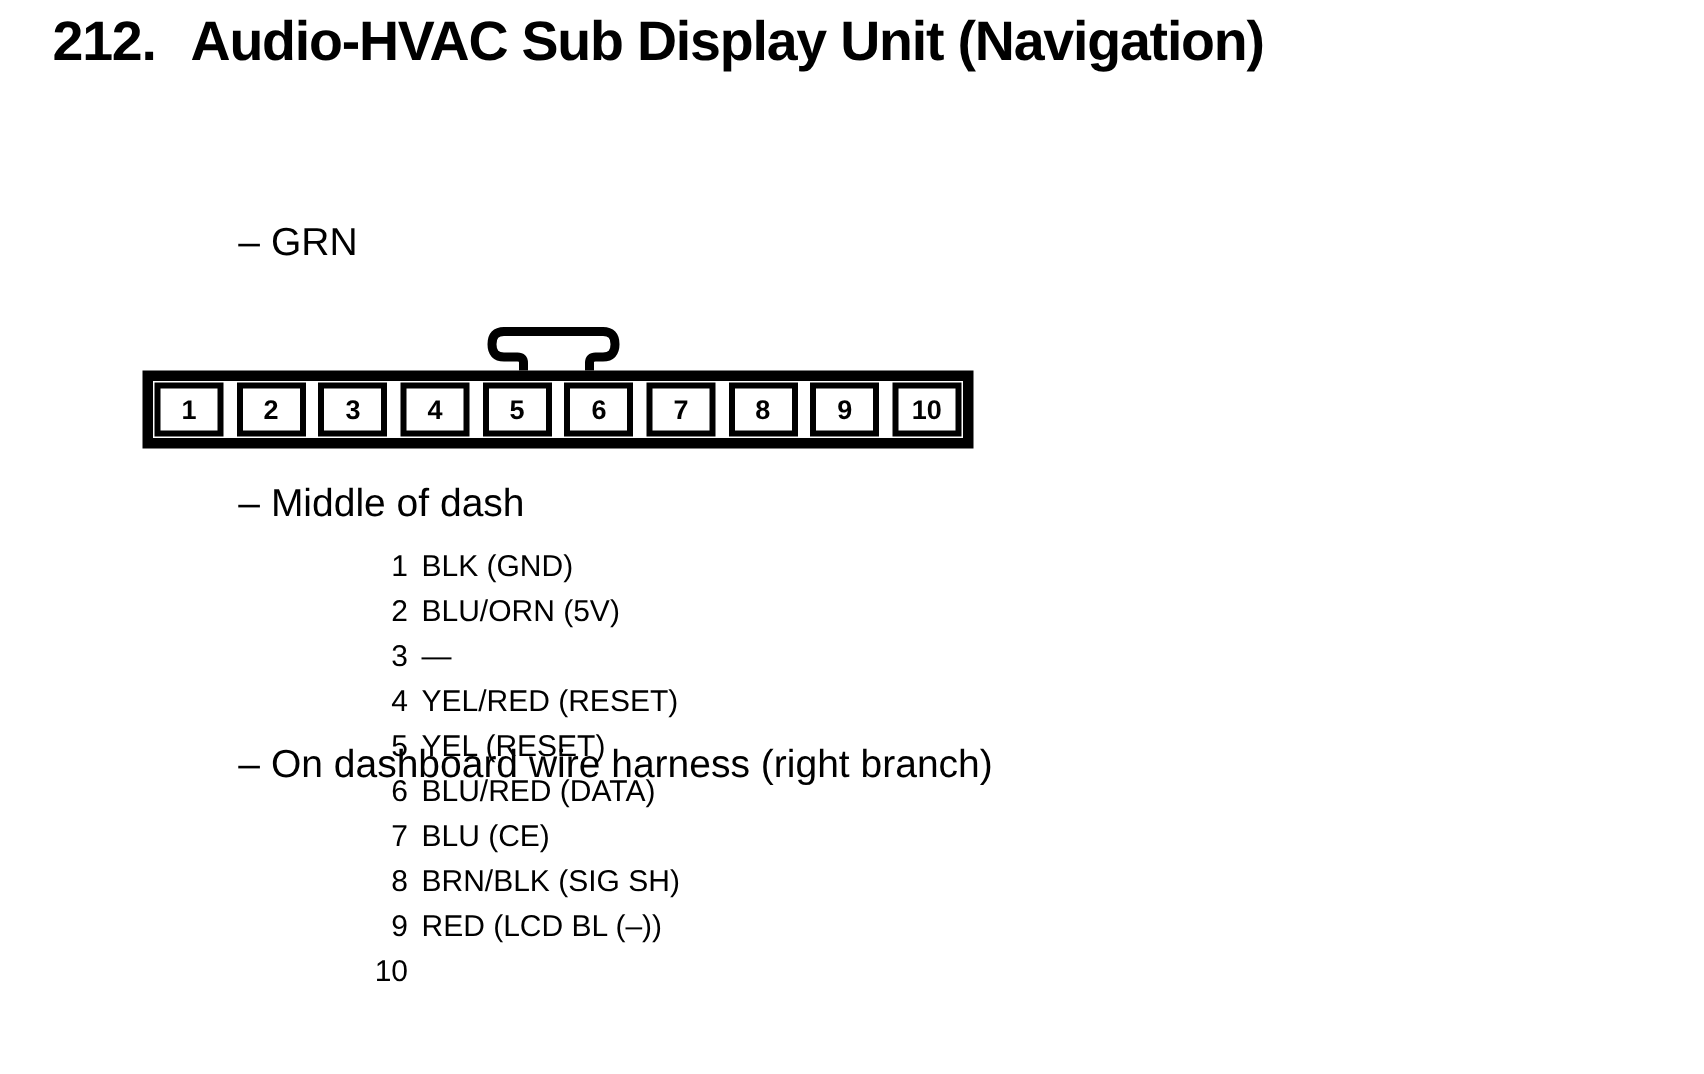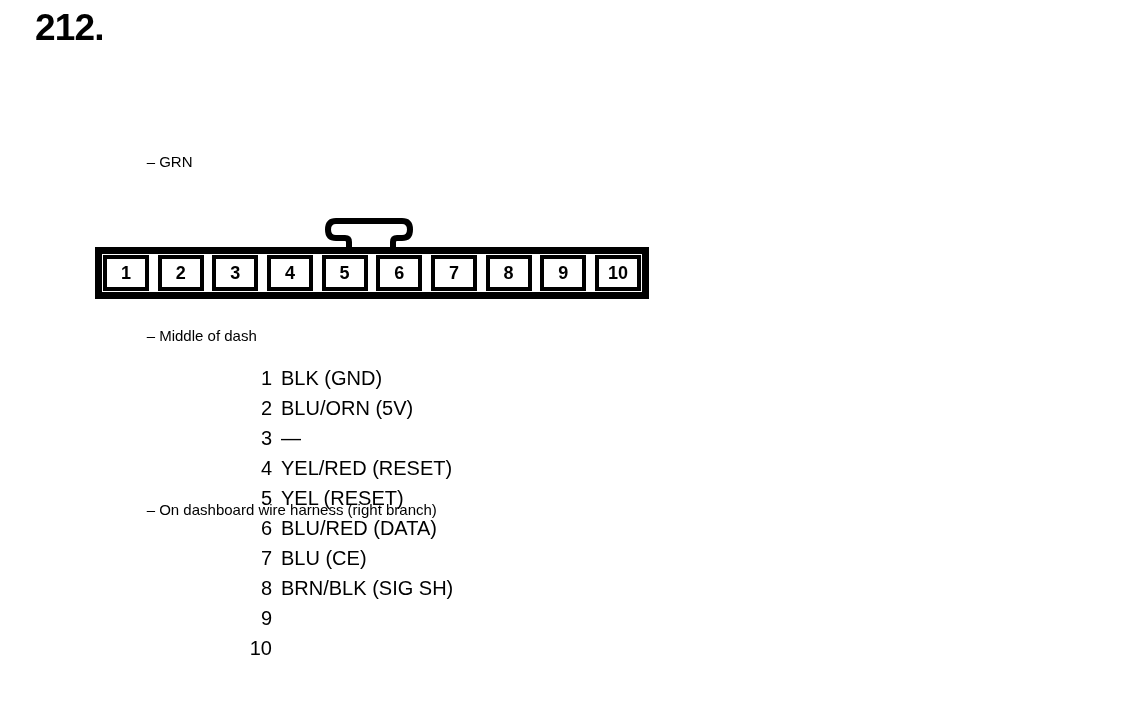--- a/index.html
+++ b/index.html
@@ -23,21 +23,21 @@
     font-weight: bold;
     font-size: 37px;
     line-height: 44px;
     letter-spacing: -0.8px;
     white-space: nowrap;
   }
   .item-no { width: 92px; flex: none; }
   
   .details {
     position: absolute; left: 130px; top: 60px;
-    font-size: 15px;
+    font-size: 26px;
     line-height: 29px;
     white-space: pre;
   }
   
   .tab-svg { position: absolute; left: 320px; top: 215px; }
   
   .connector {
     position: absolute; left: 95px; top: 247px;
     width: 554px; height: 52px;
     border: 7px solid #000000;
@@ -68,20 +68,21 @@
   .pin-no { width: 32px; flex: none; text-align: right; }
   .pin-label { margin-left: 9px; text-align: center; }
 </style>
 </head>
 <body>
 
 <div class="page">
 
   <div class="title-row">
     <span class="item-no">212.</span>
+    <span class="title-text">Audio-HVAC Sub Display Unit (Navigation)</span>
   </div>
 
   <div class="details" id="details-host">
   <div class="detail-line">
     <span>– GRN</span>
   </div>
 
   <div class="detail-line">
     <span>– Middle of dash</span>
   </div>
@@ -173,20 +174,21 @@
     <span class="pin-label">BLU (CE)</span>
   </div>
 
   <div class="pin-row">
     <span class="pin-no">8</span>
     <span class="pin-label">BRN/BLK (SIG SH)</span>
   </div>
 
   <div class="pin-row">
     <span class="pin-no">9</span>
+    <span class="pin-label">RED (LCD BL (–))</span>
   </div>
 
   <div class="pin-row">
     <span class="pin-no">10</span>
   </div>
 </div>
 
 </div>
 
 </body></html>

